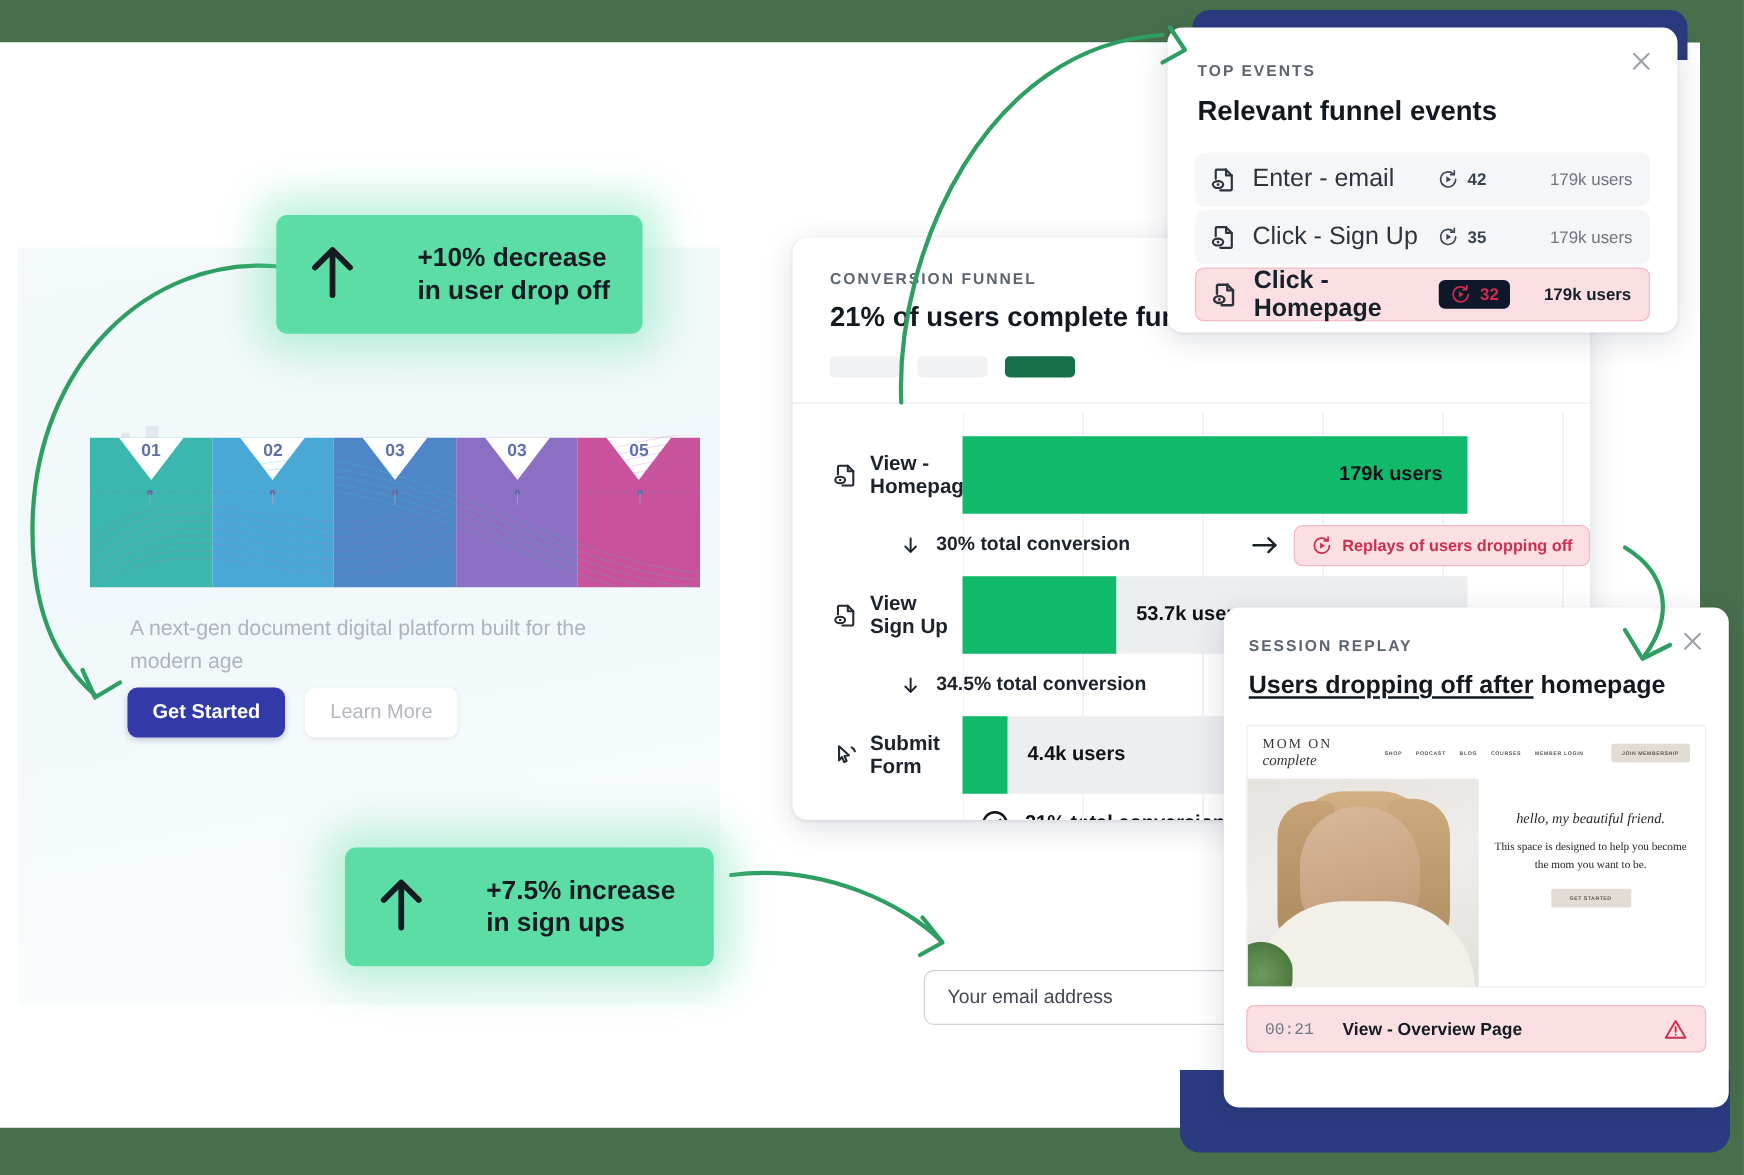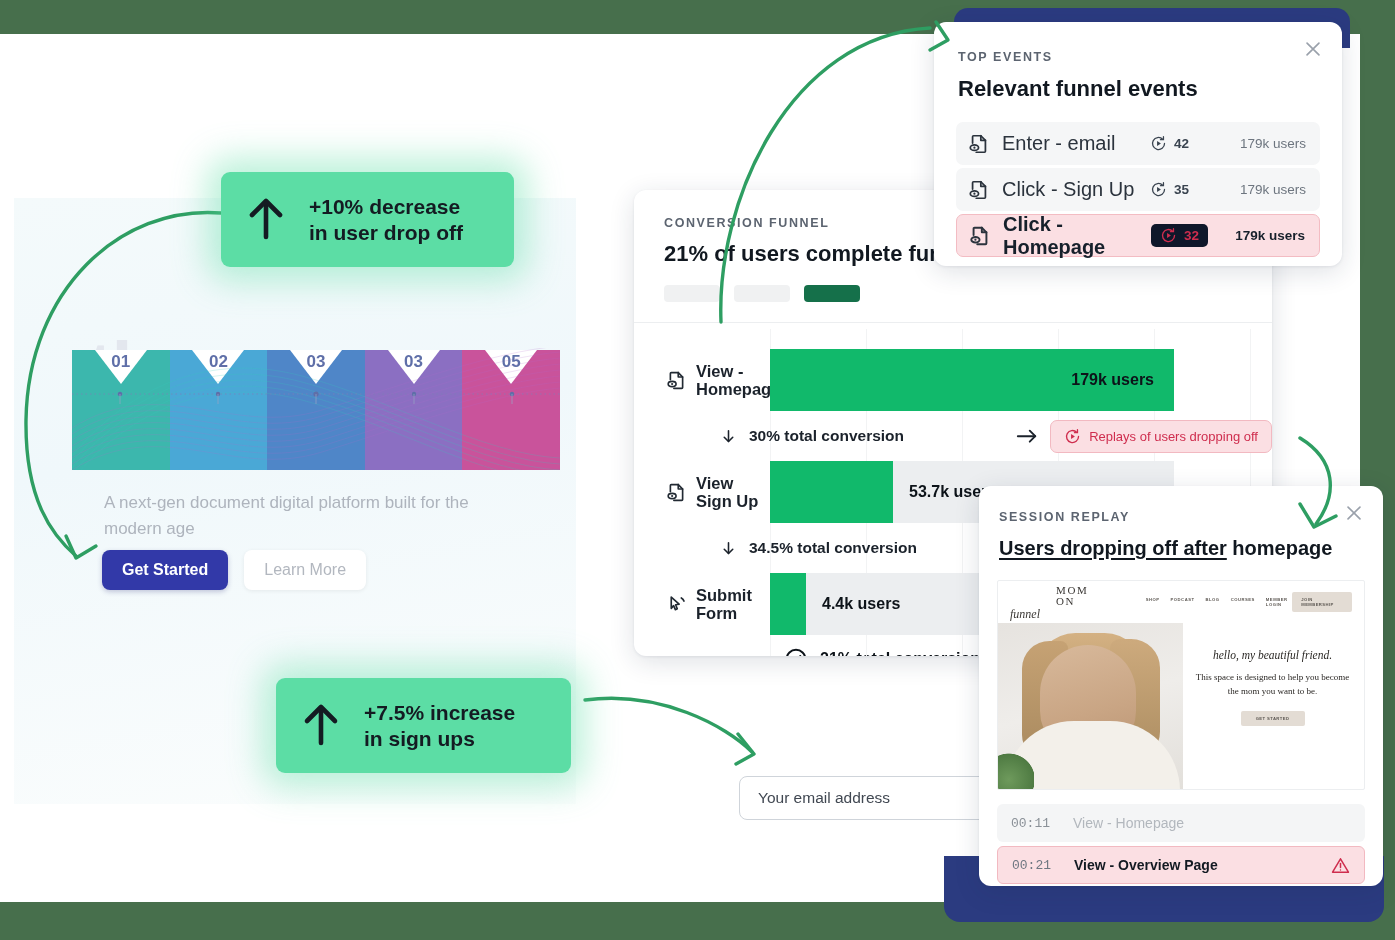--- a/index.html
+++ b/index.html
@@ -42,21 +42,21 @@
   }
   .hero-bands > div { flex: 1; position: relative; }
   .hero-notch {
     position: absolute; top: 0; left: 50%; transform: translateX(-50%);
     width: 0; height: 0;
     border-left: 26px solid transparent; border-right: 26px solid transparent;
     border-top: 34px solid #ffffff;
   }
   .hero-num {
     position: absolute; top: 2px; left: 50%; transform: translateX(-50%);
-    font-size: 17px; font-weight: 700; color: #5f6fa8; z-index: 3;
+    font-size: 14px; font-weight: 700; color: #5f6fa8; z-index: 3;
   }
   .hero-sub {
     position: absolute; left: 90px; top: 292px; width: 410px;
     font-size: 17px; line-height: 1.55; color: #aeb4bd; font-weight: 500;
   }
   .hero-btns { position: absolute; left: 88px; top: 352px; display: flex; gap: 16px; }
   .btn-primary {
     background: #3239a8; color: #fff; font-size: 16px; font-weight: 600;
     padding: 11px 20px; border-radius: 8px; border: none; cursor: pointer;
     box-shadow: 0 2px 5px rgba(40,45,120,.25);
@@ -67,21 +67,21 @@
     box-shadow: 0 1px 4px rgba(0,0,0,.07);
   }
 
   
   .callout {
     position: absolute; display: flex; align-items: center; gap: 22px;
     background: #5cdda5; border-radius: 9px; padding: 22px 26px 22px 24px;
     box-shadow: 0 0 34px 14px rgba(92,221,165,.42);
     z-index: 14;
   }
-  .callout .ctext { font-size: 21px; font-weight: 700; color: #141b22; line-height: 1.22; }
+  .callout .ctext { font-size: 21px; font-weight: 700; color: #141b22; line-height: 1.22; margin-left: 25px; }
   .callout-1 { left: 221px; top: 172px; width: 293px; }
   .callout-2 { left: 276px; top: 678px; width: 295px; }
 
   
   .navy-plate { position: absolute; background: #2b3b80; z-index: 5; }
   .navy-top { left: 954px; top: 8px; width: 396px; height: 40px; border-radius: 14px 14px 0 0; }
   .navy-bottom { left: 944px; top: 856px; width: 440px; height: 66px; border-radius: 0 0 16px 16px; }
 
   
   .card {
@@ -151,21 +151,21 @@
   .cf-step {
     position: relative; display: flex; align-items: center; height: 50px;
     padding-left: 86px; gap: 12px;
   }
   .cf-step .arr { width: 17px; height: 17px; color: #1b222b; flex: none; }
   .cf-step .txt { font-size: 15.5px; font-weight: 600; color: #1b222b; white-space: nowrap; }
   .cf-step .sp { flex: 1; }
   .replay-pill {
     display: flex; align-items: center; gap: 8px;
     background: #fbdfe3; border: 1.4px solid #f2b9c1; border-radius: 7px;
-    padding: 7px 13px; color: #cf2d4e; font-size: 13px; font-weight: 400;
+    padding: 7px 13px; color: #cf2d4e; font-size: 13px; font-weight: 700;
     white-space: nowrap; cursor: pointer;
   }
   .replay-pill svg { width: 17px; height: 17px; flex: none; }
   .to-arrow { width: 22px; height: 18px; color: #1b222b; flex: none; }
   .cf-final { display: flex; align-items: center; gap: 12px; padding: 12px 0 0 150px; }
   .cf-final .ck { width: 24px; height: 24px; flex: none; color: #0d1319; }
   .cf-final .txt { font-size: 16px; font-weight: 600; color: #0d1319; white-space: nowrap; }
 
   
   .email-field {
@@ -179,21 +179,21 @@
   #session-replay { left: 979px; top: 486px; width: 404px; height: 400px; padding: 24px 18px 0 18px; }
   .sr-head { padding: 0 2px; }
   .sr-title { margin-top: 13px; font-size: 20px; font-weight: 700; color: #111820; }
   .sr-title u { text-decoration: underline; text-underline-offset: 3px; }
   .sr-shot {
     position: relative; margin-top: 20px; height: 210px; width: 100%;
     border: 1px solid #eceef0; border-radius: 2px; overflow: hidden; background: #fff;
   }
   .sr-nav { display: flex; align-items: center; height: 42px; padding: 0 12px; }
   .sr-logo { line-height: 1; }
-  .sr-logo .l1 { font-family: "Liberation Serif", serif; font-size: 11px; letter-spacing: 1.6px; color: #3a3734; margin-left: 46px; }
+  .sr-logo .l1 { font-family: "Liberation Serif", serif; font-size: 11px; letter-spacing: 1.6px; color: #3a3734; }
   .sr-logo .l2 { font-family: "Liberation Serif", serif; font-style: italic; font-size: 12px; color: #3a3734; margin-top: 1px; }
   .sr-menu { display: flex; gap: 11px; margin-left: 42px; }
   .sr-menu span { font-size: 4.2px; letter-spacing: .5px; color: #5c5752; font-weight: 700; }
   .sr-join {
     margin-left: auto; background: #e3dcd4; color: #5c5752;
     font-size: 4.2px; font-weight: 700; letter-spacing: .4px; padding: 5px 9px; border-radius: 2px;
   }
   .sr-hero { display: flex; height: 168px; }
   .sr-photo {
     width: 185px; position: relative; overflow: hidden;
@@ -528,21 +528,21 @@
       <div class="eyebrow">SESSION REPLAY</div>
       <div class="sr-title">
         <u>Users dropping off after</u><span> homepage</span>
       </div>
     </div>
 
     <div class="sr-shot">
       <div class="sr-nav">
         <div class="sr-logo">
           <div class="l1">MOM ON</div>
-          <div class="l2">funnel</div>
+          <div class="l2">complete</div>
         </div>
         <div class="sr-menu">
           <span>SHOP</span>
           <span>PODCAST</span>
           <span>BLOG</span>
           <span>COURSES</span>
           <span>MEMBER LOGIN</span>
         </div>
         <div class="sr-join">JOIN MEMBERSHIP</div>
       </div>
@@ -557,24 +557,20 @@
         </div>
         <div class="sr-copy">
           <div class="sr-script">hello, my beautiful friend.</div>
           <div class="sr-tag">This space is designed to help you become the mom you want to be.</div>
           <div class="sr-cta">GET STARTED</div>
         </div>
       </div>
     </div>
 
     <div class="sr-tl">
-      <div class="sr-ev dim">
-        <span class="sr-t">00:11</span>
-        <span class="sr-n">View - Homepage</span>
-      </div>
       <div class="sr-ev hot">
         <span class="sr-t">00:21</span>
         <span class="sr-n">View - Overview Page</span>
         <span class="sr-warn">
           <svg viewBox="0 0 24 24" fill="none" stroke="currentColor" stroke-width="1.9" stroke-linecap="round" stroke-linejoin="round">
             <path d="M12 3.5L22 20.5H2z"></path>
               <path d="M12 9.5v5"></path>
               <circle cx="12" cy="17.6" r=".9" fill="currentColor" stroke="none"></circle>
           </svg>
         </span>

